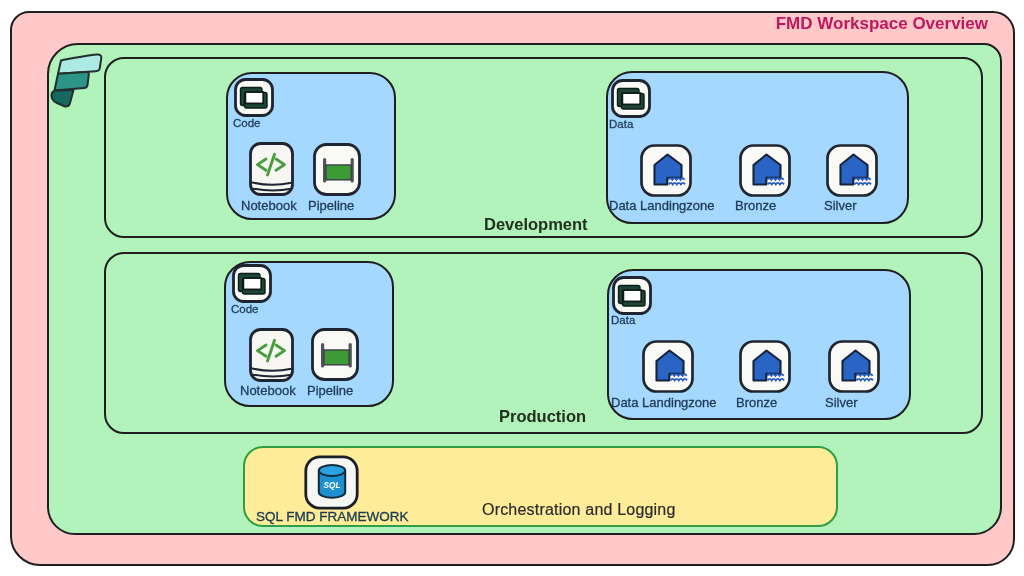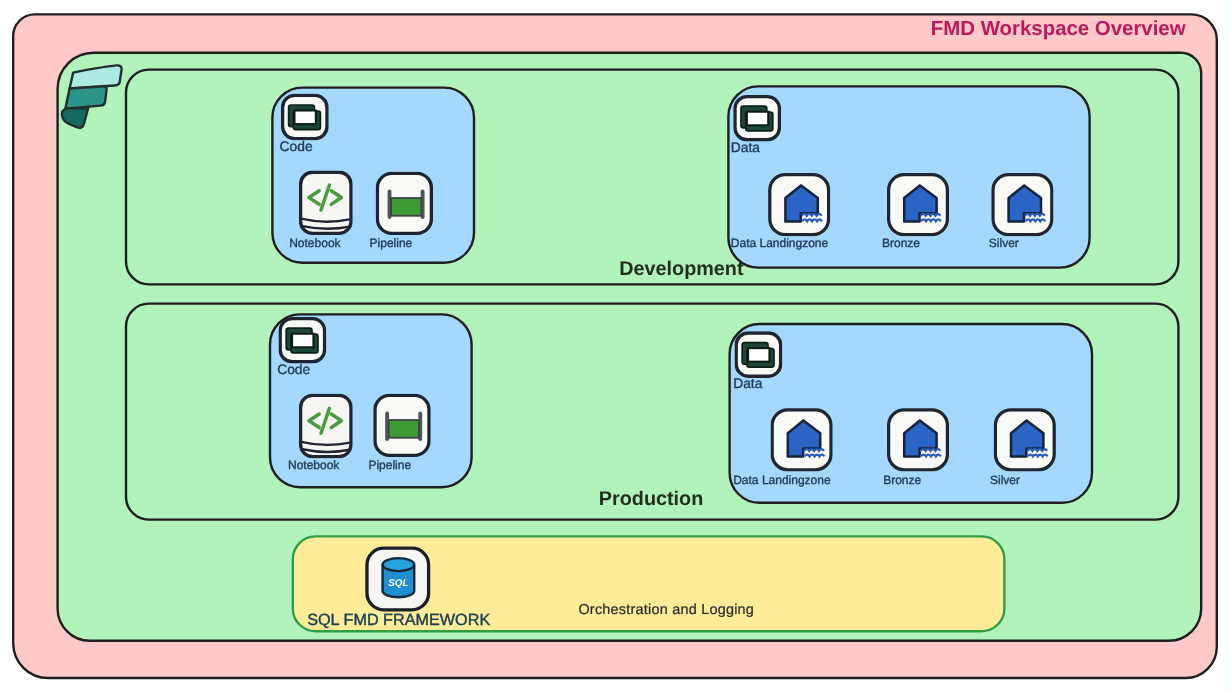--- a/index.html
+++ b/index.html
@@ -13,37 +13,37 @@
   .envbox{left:104px;width:879px;background:#b2f2bb;
         border:2.5px solid #1f1f1f;border-radius:20px;}
   .dev{top:57px;height:181px;}
   .prod{top:252px;height:182px;}
   .yellow{left:243px;top:446px;width:595px;height:81px;background:#ffec99;
         border:2.5px solid #2f9e44;border-radius:20px;}
   .blue{background:#a5d8ff;border:2.5px solid #1f1f1f;border-radius:26px;}
   .title{font-size:17px;font-weight:700;color:#be185d;}
   .lbl{color:#1e3a56;font-weight:400;text-align:left;white-space:nowrap;-webkit-text-stroke:0.3px #1e3a56;}
   .lbl-s{font-size:11.5px;}
-  .lbl-m{font-size:10px;}
+  .lbl-m{font-size:13px;}
   .env-lbl{font-size:16.5px;font-weight:700;color:#22301f;white-space:nowrap;}
 </style>
 </head>
 <body>
   <div class="abs pink"></div>
   <div class="abs green"></div>
   <div class="abs title" style="right:36px;top:14px;">FMD Workspace Overview</div>
 
   <svg class="abs" style="left:48px;top:52px;" width="56" height="57" viewBox="0 0 56 57">
     <path d="M13 8.5 C 20 6.5, 44 3, 49 2.5 C 52 2.2, 53.6 3.5, 53.3 6 L 51.8 16 C 51.6 18, 50 19, 47.5 19.2 L 10 21.8 Z" fill="#aeeae4" stroke="#20302c" stroke-width="2" stroke-linejoin="round"></path>
     <path d="M10 21.8 L 38.5 20 C 40.5 19.9, 41 21, 40.8 22.5 L 39.5 33 C 39.2 35, 38 35.8, 36 36 L 6.5 38.5 Z" fill="#2d9488" stroke="#20302c" stroke-width="2" stroke-linejoin="round"></path>
     <path d="M6.5 38.5 L 25.5 38 L 22 51 C 21.4 54.2, 19 55.2, 15.8 54 L 9 51 C 4.5 49, 2.8 45, 3.8 41 Z" fill="#15695f" stroke="#20302c" stroke-width="2" stroke-linejoin="round"></path>
   </svg>
 
   <div class="abs envbox dev"></div>
-  <div class="abs env-lbl" style="left:516px;top:214.5px;">Development</div>
+  <div class="abs env-lbl" style="left:484px;top:214.5px;">Development</div>
   <div class="abs blue" style="left:226px;top:72px;width:170px;height:148px;"></div>
   <div class="abs blue" style="left:606px;top:71px;width:303px;height:153px;"></div>
 
   <svg class="abs" style="left:234px;top:78px;" width="40" height="39" viewBox="0 0 40 39">
     <g id="c1">
       <rect x="1.5" y="1.5" width="37" height="36" rx="10" fill="#f9f9f6" stroke="#1e2530" stroke-width="2.8"></rect>
       <rect x="6.5" y="9.5" width="21.5" height="18" rx="2" fill="#1d4638" stroke="#0a1f18" stroke-width="1.4"></rect>
       <rect x="10.5" y="14.5" width="22.5" height="15.5" rx="2" fill="#1d4638" stroke="#0a1f18" stroke-width="1.4"></rect>
       <rect x="11.4" y="14.1" width="17.8" height="11.3" fill="#ffffff" stroke="#0e1a14" stroke-width="1.7"></rect>
     </g>
@@ -129,13 +129,13 @@
   <div class="abs lbl lbl-m" style="left:825px;top:394.5px;width:60px;">Silver</div>
 
   <div class="abs yellow"></div>
   <svg class="abs" style="left:304px;top:455px;" width="55" height="58" viewBox="0 0 55 58">
     <rect x="1.8" y="1.8" width="51.4" height="51.4" rx="14" fill="#f6f6f3" stroke="#1a1f26" stroke-width="2.8"></rect>
     <path d="M14.8 15.5 v21.8 a13.2 5.4 0 0 0 26.4 0 v-21.8" fill="#1f8fd0" stroke="#122b3c" stroke-width="2"></path>
     <ellipse cx="28" cy="15.5" rx="13.2" ry="5.4" fill="#29a3e0" stroke="#122b3c" stroke-width="2"></ellipse>
     <text x="28" y="33" text-anchor="middle" font-family="Liberation Sans, sans-serif" font-style="italic" font-weight="bold" font-size="8.2" fill="#ffffff">SQL</text>
   </svg>
   <div class="abs lbl" style="left:256px;top:509px;font-size:13.5px;font-weight:400;color:#0c4a6e;-webkit-text-stroke:0.3px #2b2b2b;">SQL FMD FRAMEWORK</div>
-  <div class="abs lbl" style="left:482px;top:501px;font-size:12px;font-weight:400;color:#2b2b2b;letter-spacing:0.2px;-webkit-text-stroke:0.2px #2b2b2b;">Orchestration and Logging</div>
+  <div class="abs lbl" style="left:482px;top:501px;font-size:16px;font-weight:400;color:#2b2b2b;letter-spacing:0.2px;-webkit-text-stroke:0.2px #2b2b2b;">Orchestration and Logging</div>
 
 </body></html>

